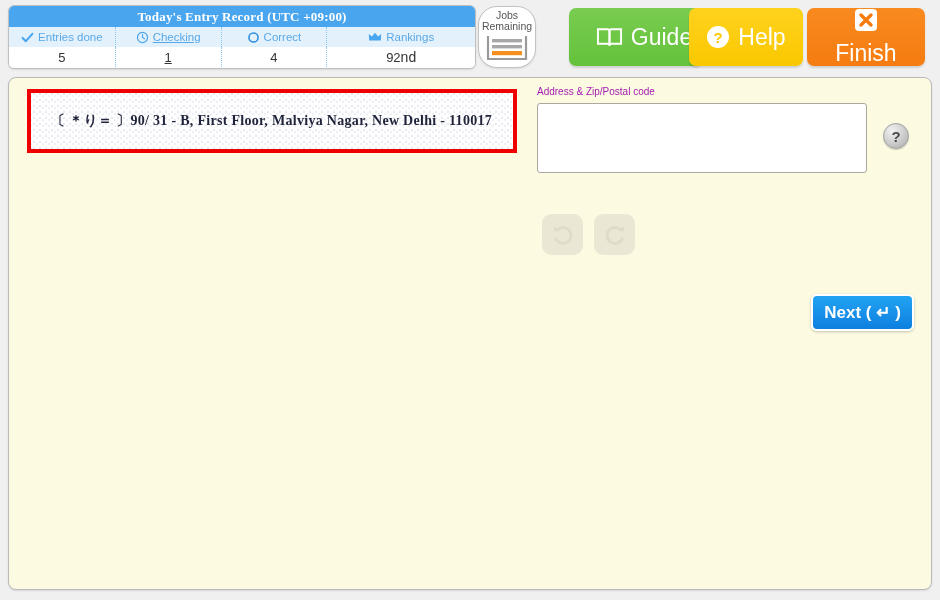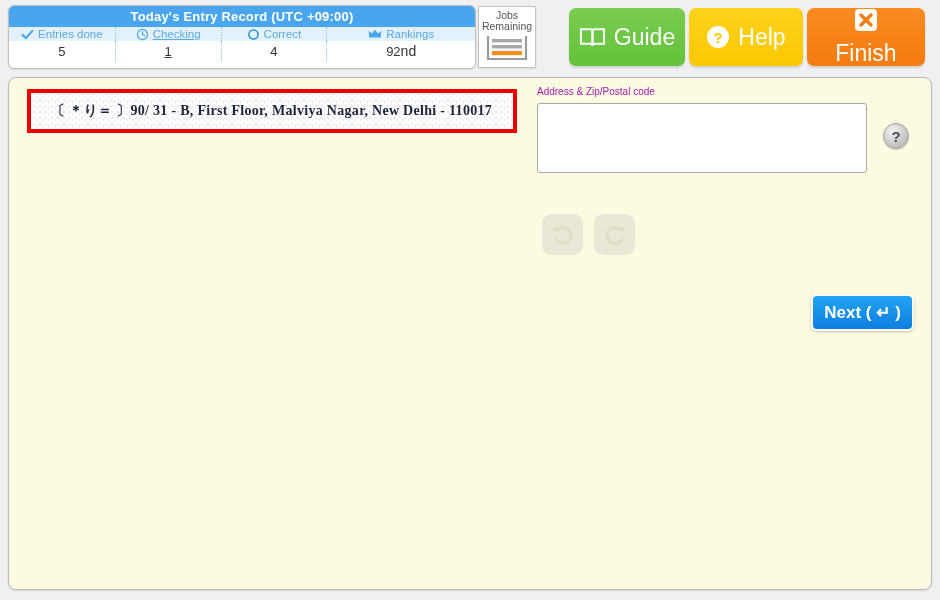--- a/index.html
+++ b/index.html
@@ -16,71 +16,71 @@
 
   .stats-card {
     position: absolute; left: 8px; top: 5px; width: 466px; height: 62px;
     background: #fff; border: 1px solid #bfbfbf; border-radius: 6px;
     box-shadow: 0 1px 2px rgba(0,0,0,0.10);
     overflow: hidden;
   }
   .stats-title {
     height: 21px; line-height: 21px; text-align: center;
     background: #4aa5ef; color: #ffffff;
-    font-size: 13px; font-weight: bold; letter-spacing: .2px;
-  }
-  .stats-labels { display: flex; height: 14px; background: #e3f1fc; }
+    font-size: 13px; font-weight: bold; letter-spacing: .2px; font-family: Liberation Serif, serif;
+  }
+  .stats-labels { display: flex; height: 20px; background: #e3f1fc; }
   .stats-values { display: flex; height: 20px; background: #ffffff; }
   .stats-labels .cell, .stats-values .cell {
     display: flex; align-items: center; justify-content: center;
     font-size: 11.5px; color: #5aa9e6;
     border-right: 1px dotted #8fc6ee;
   }
   .stats-labels .cell:last-child, .stats-values .cell:last-child { border-right: none; }
   .stats-values .cell { color: #333333; font-size: 13px; }
   .c0 { width: 106px; } .c1 { width: 105px; text-decoration: underline; } .c2 { width: 105px; } .c3 { width: 148px; }
   .sicon { display: inline-flex; margin-right: 4px; align-items: center; }
   .sicon svg { display: block; }
   .rank-suffix { font-size: 14px; }
 
   
   .jobs-box {
     position: absolute; left: 478px; top: 6px; width: 58px; height: 62px;
-    background: #ffffff; border: 1px solid #c2c2c2; border-radius: 1px;
+    background: #ffffff; border: 1px solid #c2c2c2; border-radius: 19px;
     box-shadow: 0 1px 2px rgba(0,0,0,0.10);
     display: flex; flex-direction: column; align-items: center;
     padding-top: 3px; box-sizing: border-box;
   }
   .jobs-label { font-size: 10.5px; color: #555; line-height: 11px; text-align: center; }
   .jobs-icon { margin-top: 3px; }
 
   
   .btn {
     position: absolute; top: 8px; height: 58px; border-radius: 7px;
     display: flex; align-items: center; justify-content: center; gap: 8px;
     color: #ffffff; font-size: 23px; font-weight: normal;
     box-shadow: 0 2px 2px rgba(0,0,0,0.13);
     cursor: pointer; user-select: none;
   }
-  .btn-guide { left: 569px; width: 116px; background: linear-gradient(#79cc4f, #64c23c); }
+  .btn-guide { left: 569px; width: 116px; background: linear-gradient(#79cc4f, #64c23c); padding-left: 17px; }
   .btn-help  { left: 689px; width: 114px; background: linear-gradient(#ffd21e, #fac800); }
   .btn-finish{ left: 807px; width: 118px; background: linear-gradient(#f98a20, #f57c10); flex-direction: column; }
   .btn svg { display: block; }
 
   
   .panel {
     position: absolute; left: 8px; top: 77px; width: 924px; height: 513px;
     background: #fdfae2; border: 1px solid #b9b9b9; border-radius: 8px;
     box-shadow: 0 1px 2px rgba(0,0,0,0.10);
     box-sizing: border-box;
   }
 
   
   .scan-wrap {
-    position: absolute; left: 18px; top: 11px; width: 490px; height: 44px;
+    position: absolute; left: 18px; top: 11px; width: 490px; height: 64px;
     border: 4px solid #ee0000; background: #ffffff; box-sizing: border-box;
   }
   .scan-img {
     position: absolute; left: 0; top: 0; right: 0; bottom: 0;
     background-color: #fefefe;
     background-image:
       radial-gradient(circle, rgba(90,110,160,.30) 0.6px, transparent 0.8px),
       radial-gradient(circle, rgba(90,110,160,.22) 0.6px, transparent 0.8px);
     background-size: 6px 6px, 6px 6px;
     background-position: 0 4px, 3px 30px;

